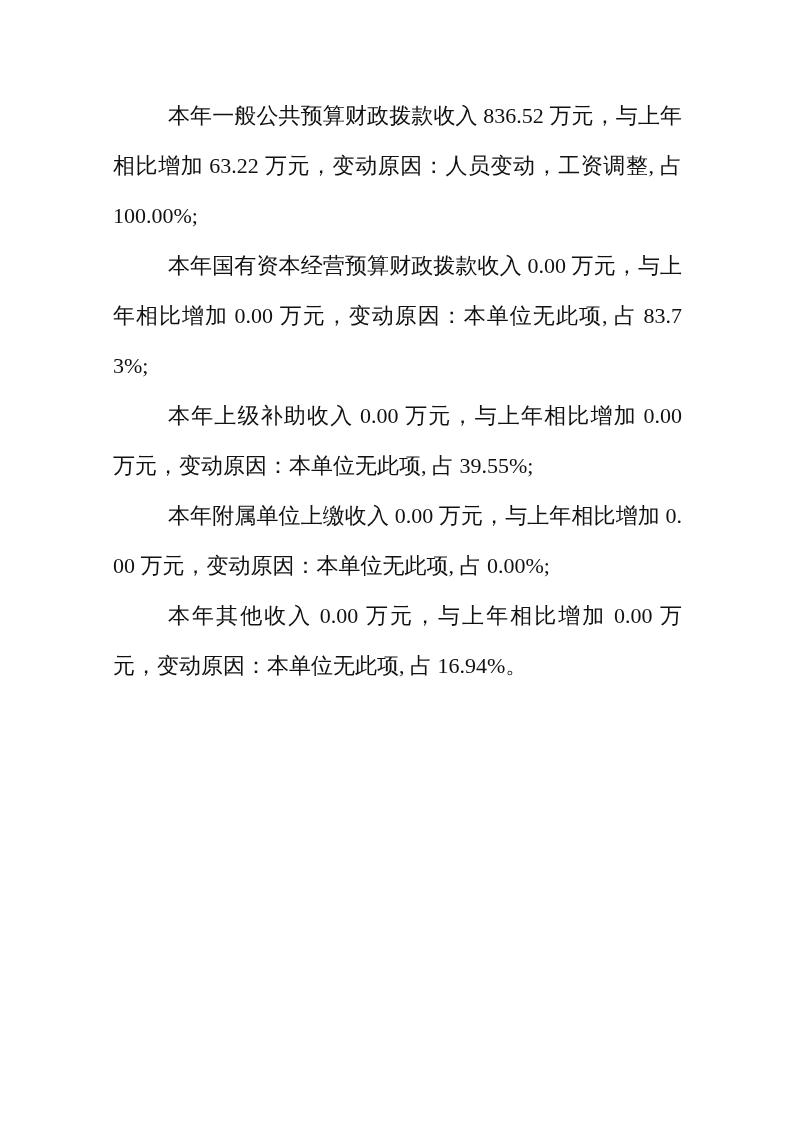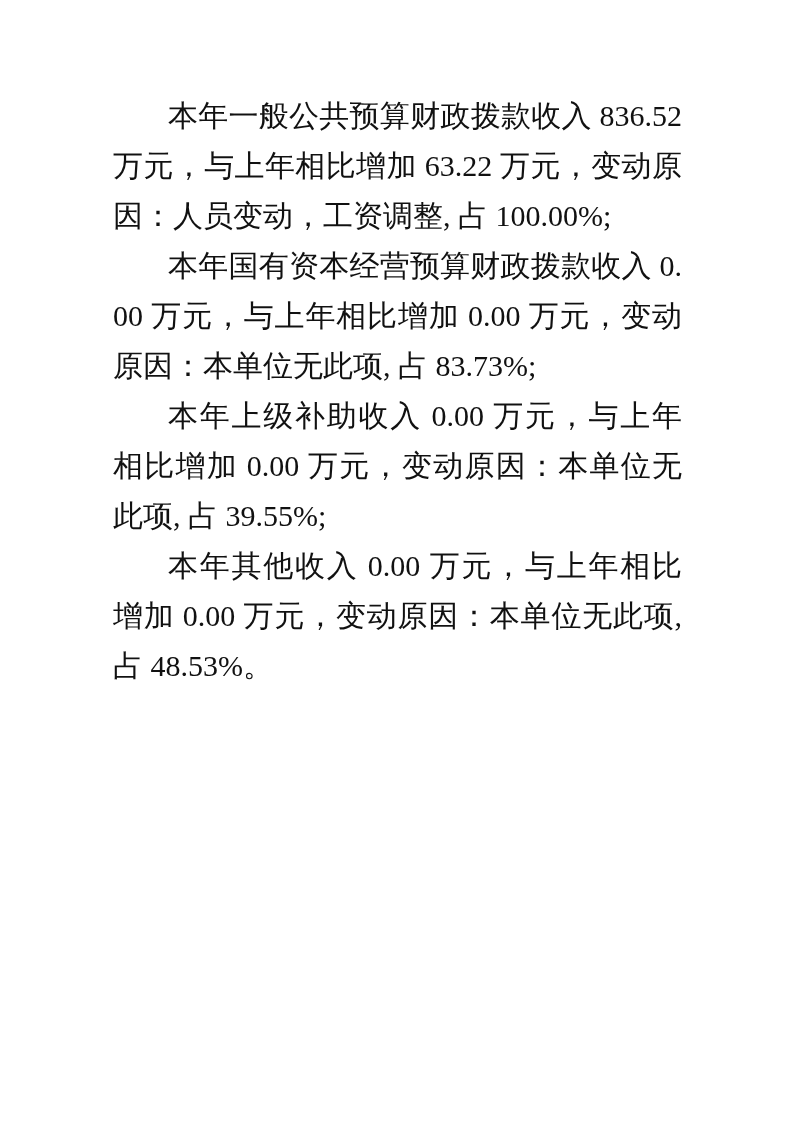--- a/index.html
+++ b/index.html
@@ -17,31 +17,32 @@
   .content {
     position: absolute;
     left: 113px;
     top: 91px;
     width: 569px;
   }
   p.doc-paragraph {
     margin: 0;
     padding: 0;
     font-family: "Liberation Serif", "DejaVu Serif", serif;
-    font-size: 30px;
+    font-size: 22px;
     line-height: 50px;
     color: #111111;
     text-align: justify;
     text-indent: 55px;
     word-break: break-all;
   }
 </style>
 </head>
 <body>
 
 <div class="page">
   <div class="content">
     <p class="doc-paragraph">本年一般公共预算财政拨款收入 836.52 万元，与上年相比增加 63.22 万元，变动原因：人员变动，工资调整, 占 100.00%;</p>
     <p class="doc-paragraph">本年国有资本经营预算财政拨款收入 0.00 万元，与上年相比增加 0.00 万元，变动原因：本单位无此项, 占 83.73%;</p>
     <p class="doc-paragraph">本年上级补助收入 0.00 万元，与上年相比增加 0.00 万元，变动原因：本单位无此项, 占 39.55%;</p>
-    <p class="doc-paragraph">本年其他收入 0.00 万元，与上年相比增加 0.00 万元，变动原因：本单位无此项, 占 48.53%。</p>
+    <p class="doc-paragraph">本年附属单位上缴收入 0.00 万元，与上年相比增加 0.00 万元，变动原因：本单位无此项, 占 0.00%;</p>
+    <p class="doc-paragraph">本年其他收入 0.00 万元，与上年相比增加 0.00 万元，变动原因：本单位无此项, 占 16.94%。</p>
   </div>
 </div>
 
 </body></html>

